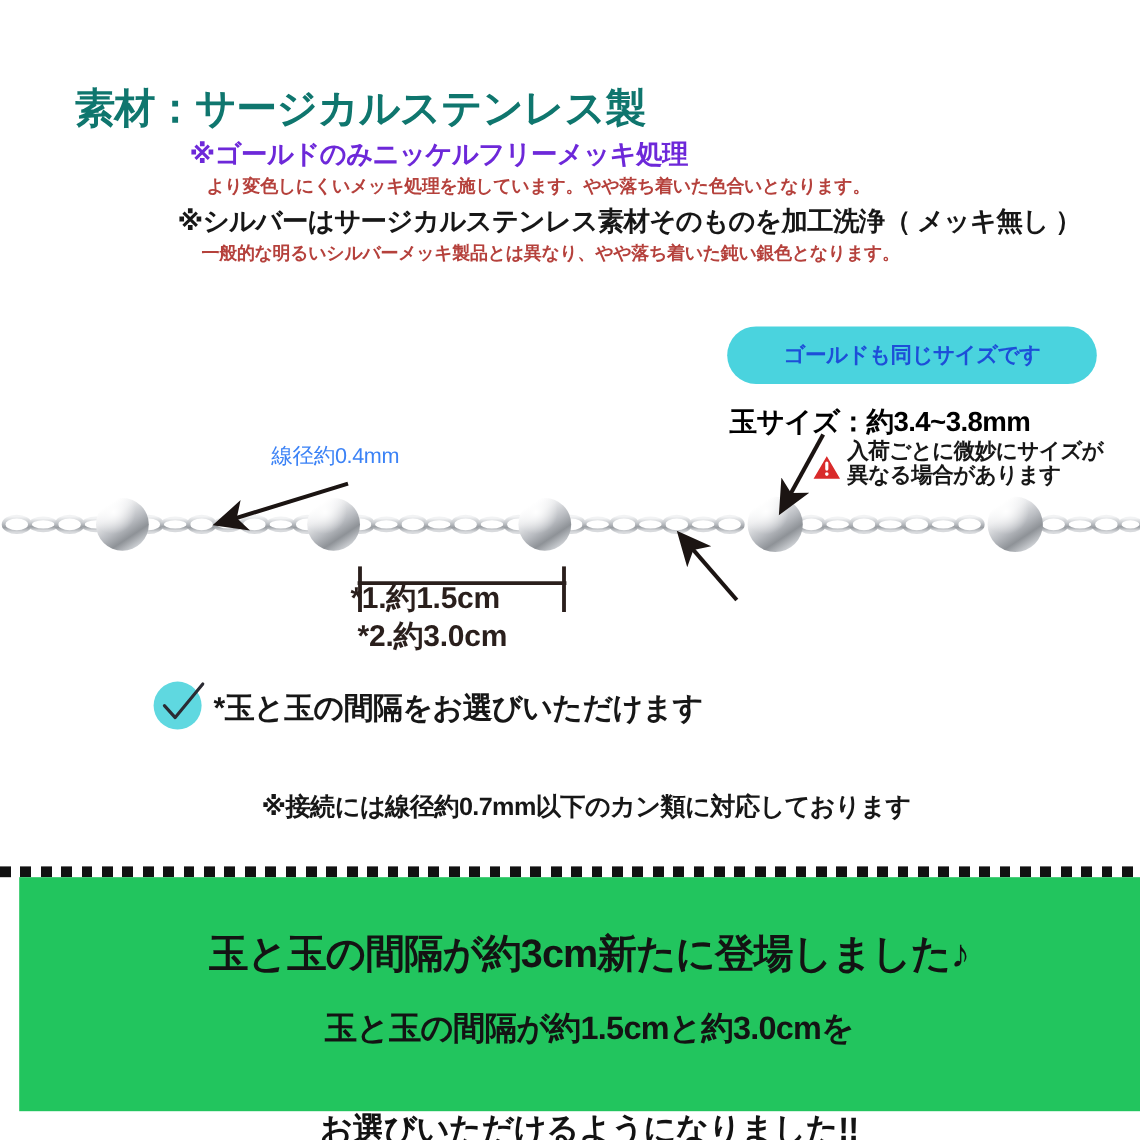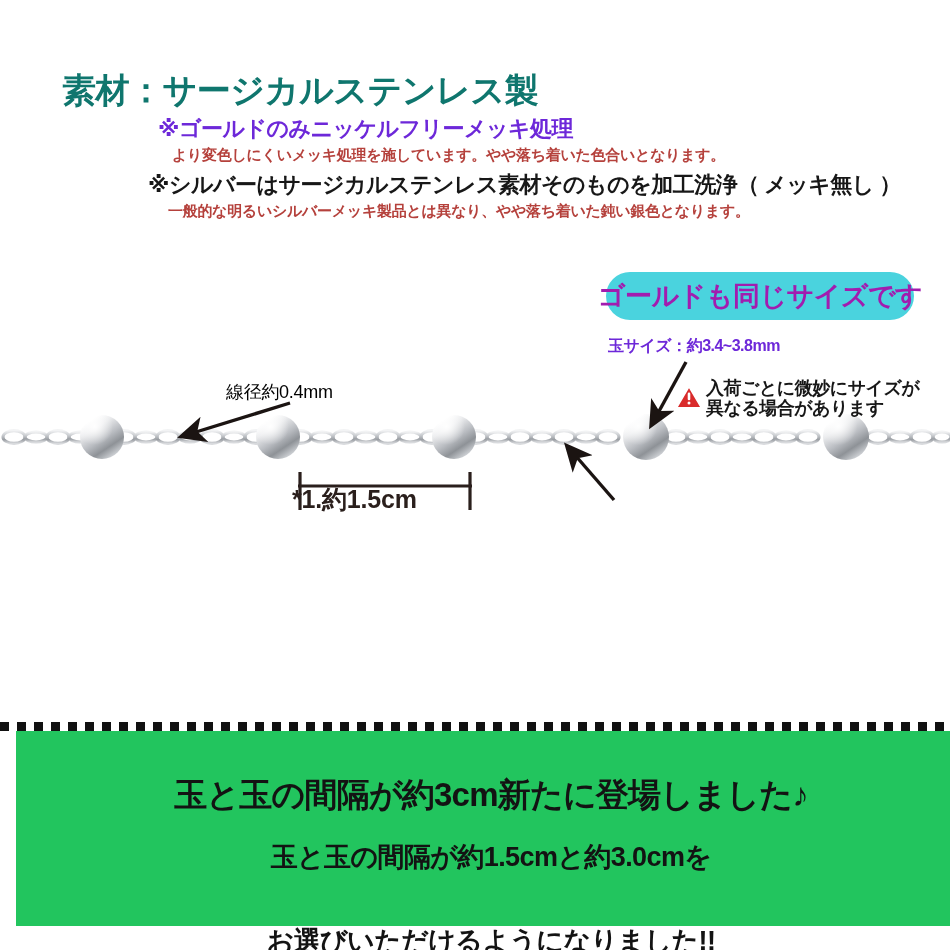--- a/index.html
+++ b/index.html
@@ -65,56 +65,56 @@
   .gold-badge {
     left: 606px; top: 272px;
     width: 308px; height: 48px;
     background: #4ad3de;
     border-radius: 24px;
     display: flex;
     align-items: center;
     justify-content: center;
   }
   .gold-badge span {
-    color: #a21caf;
-    font-size: 27px;
+    color: #1d4ed8;
+    font-size: 18px;
     font-weight: bold;
     letter-spacing: -0.5px;
   }
 
   
   .ball-size {
     left: 608px; top: 336px;
-    font-size: 16px;
-    font-weight: bold;
-    letter-spacing: -0.5px;
-    color: #6d28d9;
+    font-size: 23px;
+    font-weight: bold;
+    letter-spacing: -0.5px;
+    color: #000000;
   }
   .warn-box {
     left: 676px; top: 366px;
     width: 250px;
   }
-  .warn-row { display: flex; align-items: center; margin-top: 12px; }
+  .warn-row { display: flex; align-items: flex-end; }
   .warn-icon { flex: 0 0 auto; margin-right: 4px; margin-top: 1px; }
   .warn-text {
     font-size: 18px;
     font-weight: bold;
     line-height: 1.12;
     letter-spacing: -0.5px;
     color: #171717;
     white-space: nowrap;
   }
 
   
   .wire-label {
-    left: 226px; top: 380px;
+    left: 226px; top: 368px;
     font-size: 18px;
     font-weight: normal;
     letter-spacing: -0.3px;
-    color: #000000;
+    color: #3b82f6;
   }
 
   
   .gap-label {
     left: 292px; top: 484px;
     font-size: 25px;
     font-weight: bold;
     line-height: 1.24;
     letter-spacing: -0.2px;
     color: #2a1f1c;
@@ -352,24 +352,35 @@
         <span>入荷ごとに微妙にサイズが</span><br>
         <span>異なる場合があります</span>
       </span>
     </div>
   </div>
 
   <div class="abs wire-label">線径約0.4mm</div>
 
   <div class="abs gap-label">
     <div class="l1">*1.約1.5cm</div>
-  </div>
-
-
-
+    <div class="l2">*2.約3.0cm</div>
+  </div>
+
+
+  <div class="abs check-line">
+    <span>
+      <svg width="50" height="50" viewBox="0 0 50 50">
+        <circle cx="24" cy="26" r="20" fill="#5fd8e0"></circle>
+        <path d="M13 26 L22 36 L45 8" fill="none" stroke="#2b2b33" stroke-width="2.6" stroke-linecap="round" stroke-linejoin="round"></path>
+      </svg>
+    </span>
+    <span class="ctext">*玉と玉の間隔をお選びいただけます</span>
+  </div>
+
+  <div class="abs bottom-note">※接続には線径約0.7mm以下のカン類に対応しております</div>
 
   <div class="divider"></div>
 
   <div class="banner">
     <div class="banner-h1">玉と玉の間隔が約3cm新たに登場しました♪</div>
     <div class="banner-l2">玉と玉の間隔が約1.5cmと約3.0cmを</div>
     <div class="banner-l3">お選びいただけるようになりました!!</div>
   </div>
 
 </div>

